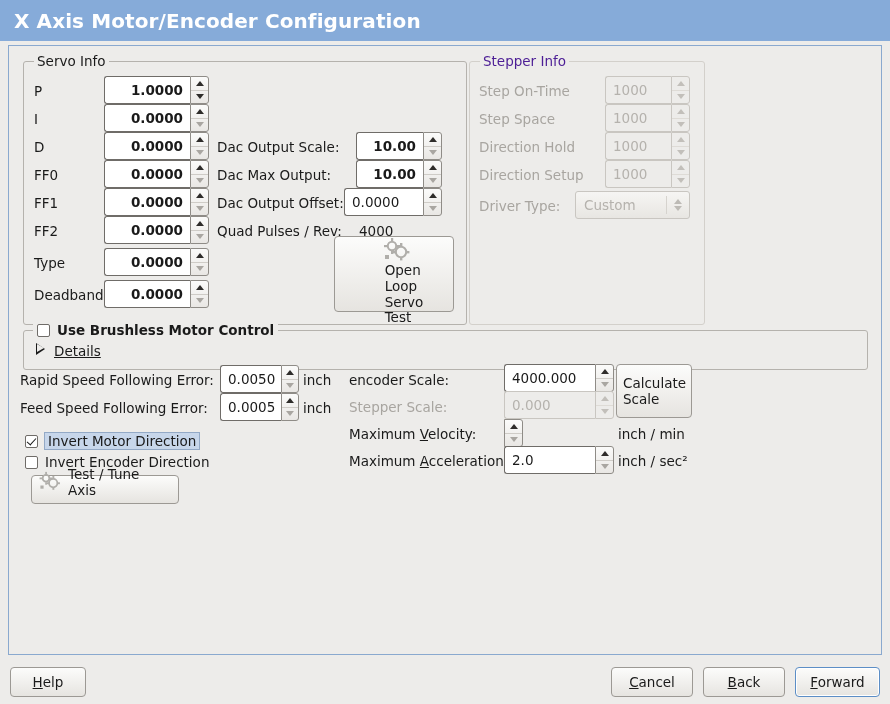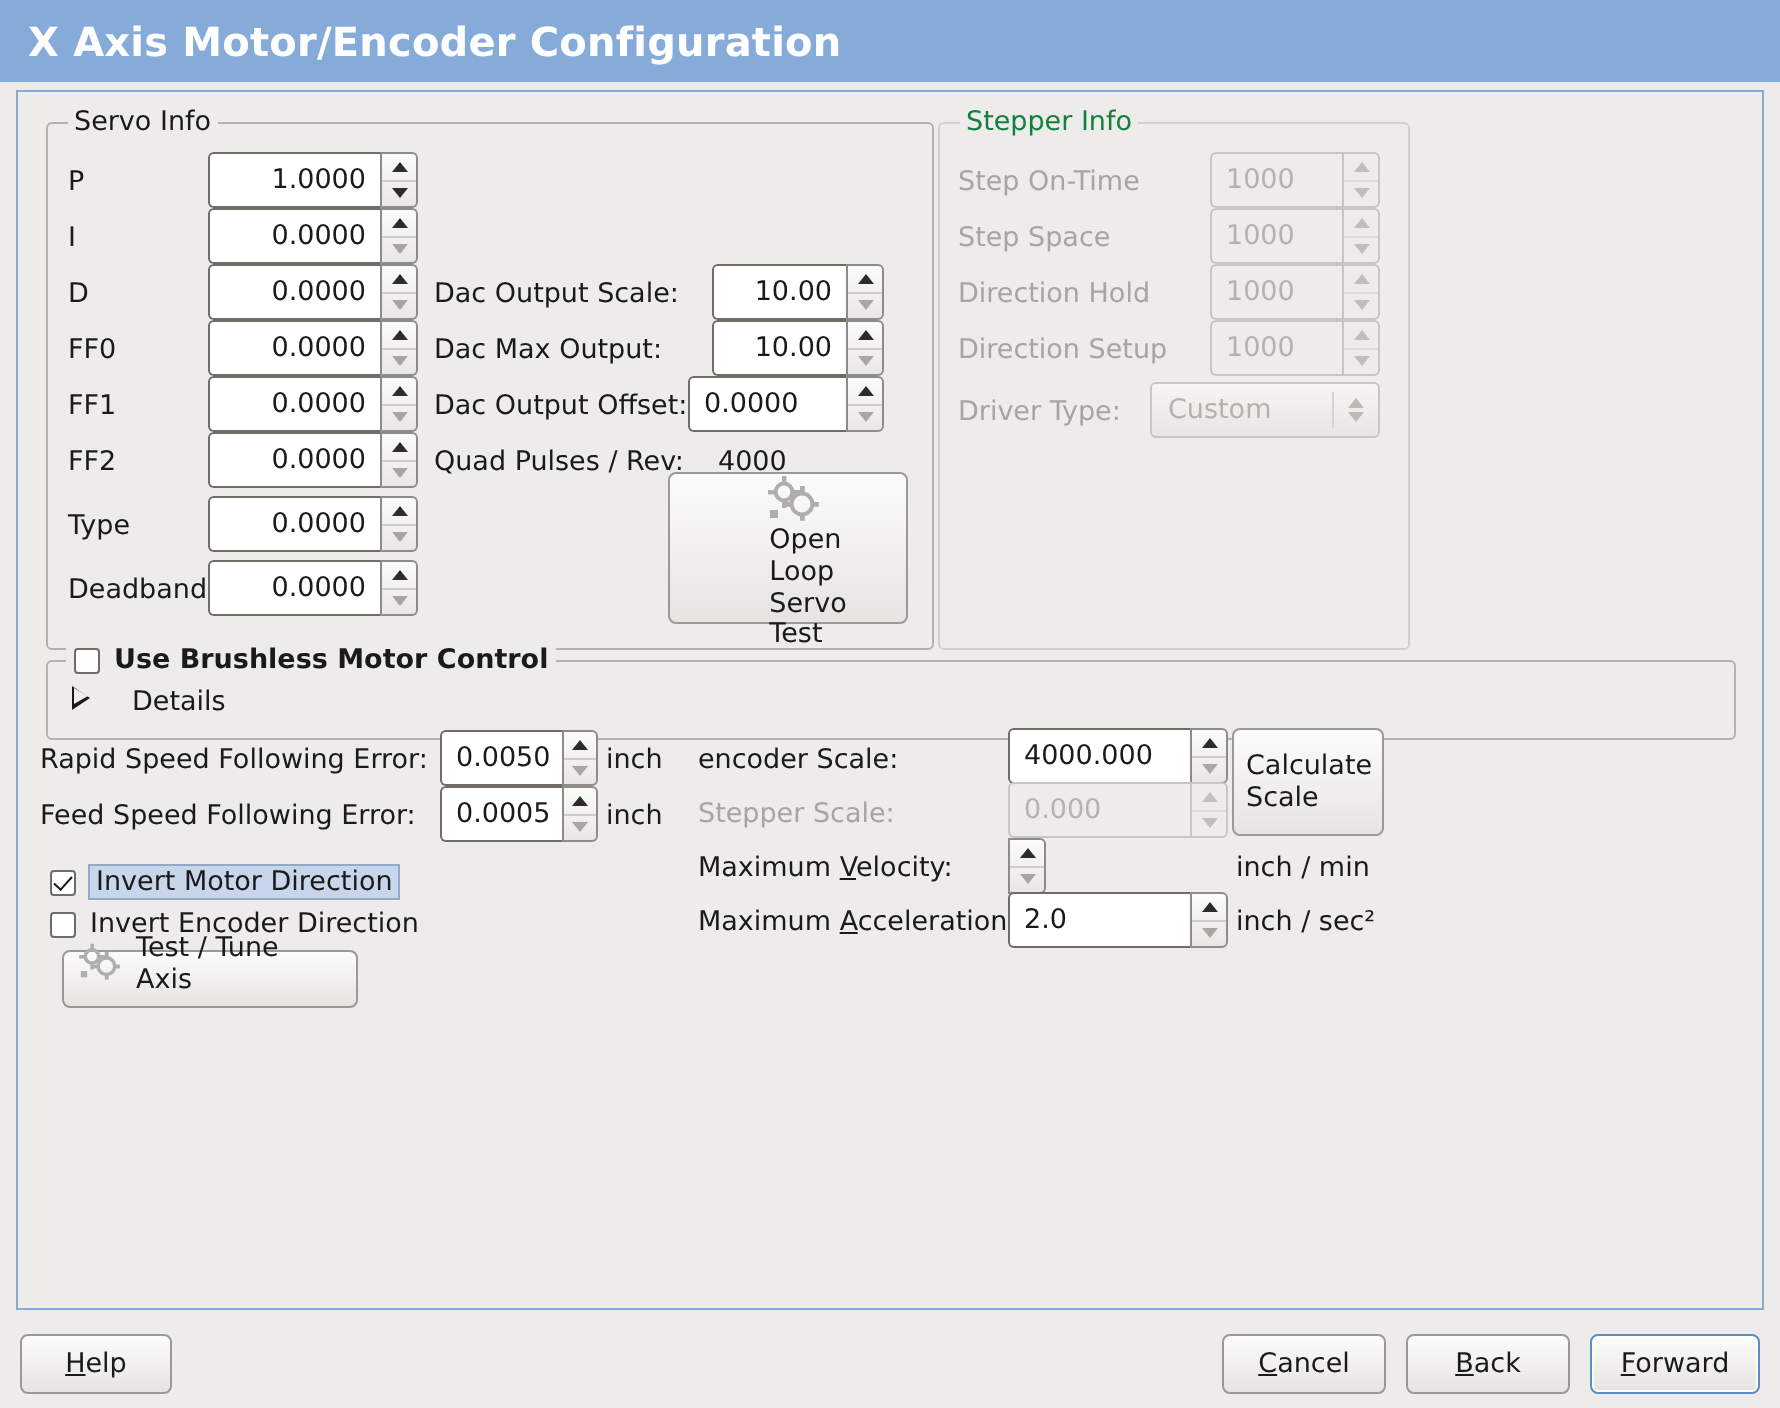--- a/index.html
+++ b/index.html
@@ -55,21 +55,21 @@
   .frame-title {
     position: absolute;
     top: -9px;
     left: 10px;
     background: #edecea;
     padding: 0 3px;
     font-size: 13.5px;
     color: #1a1a1a;
     white-space: nowrap;
   }
-  .frame-title.dim { color: #15803d; }
+  .frame-title.dim { color: #4c1d95; }
 
   
   .lbl {
     position: absolute;
     white-space: nowrap;
     font-size: 13.5px;
     color: #1a1a1a;
   }
   .lbl.dim { color: #a8a5a0; }
   .lbl u { text-decoration: underline; }
@@ -89,21 +89,21 @@
     border: 1px solid #6f6c68;
     border-right: none;
     border-radius: 3px 0 0 3px;
     display: flex;
     align-items: center;
     padding: 0 7px;
     font-size: 13.5px;
     color: #1a1a1a;
     overflow: hidden;
   }
-  .spin-entry.right { justify-content: flex-end; }
+  .spin-entry.right { justify-content: flex-end; font-weight: bold; }
   .spin-btns {
     width: 19px;
     box-sizing: border-box;
     background: linear-gradient(#fbfbfa, #e9e7e4);
     border: 1px solid #8f8c87;
     border-radius: 0 3px 3px 0;
     display: flex;
     flex-direction: column;
   }
   .spin-up, .spin-dn {
@@ -256,21 +256,22 @@
     border: 1px solid #93a9c6;
     padding: 0 3px;
     margin-left: -1px;
   }
 
   
   .expander {
     position: absolute;
     display: flex;
     align-items: flex-start;
-    gap: 21px;
+    gap: 9px;
+    text-decoration: underline;
   }
   .tri {
     width: 0; height: 0;
     border-top: 6px solid transparent;
     border-bottom: 6px solid transparent;
     border-left: 9px solid transparent;
     position: relative;
   }
   .tri::before {
     content: "";

